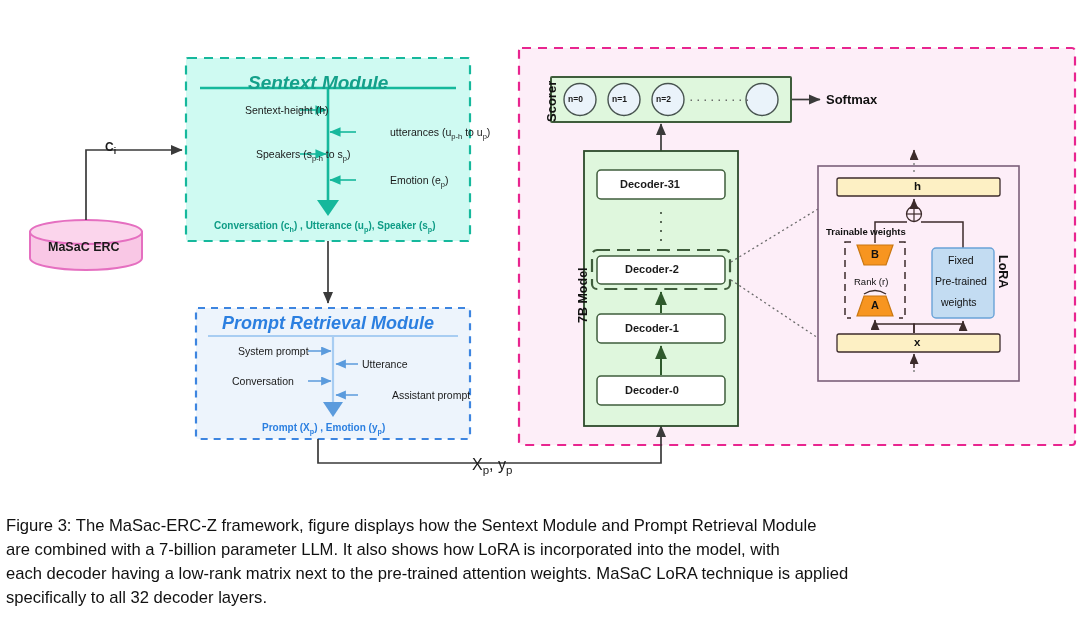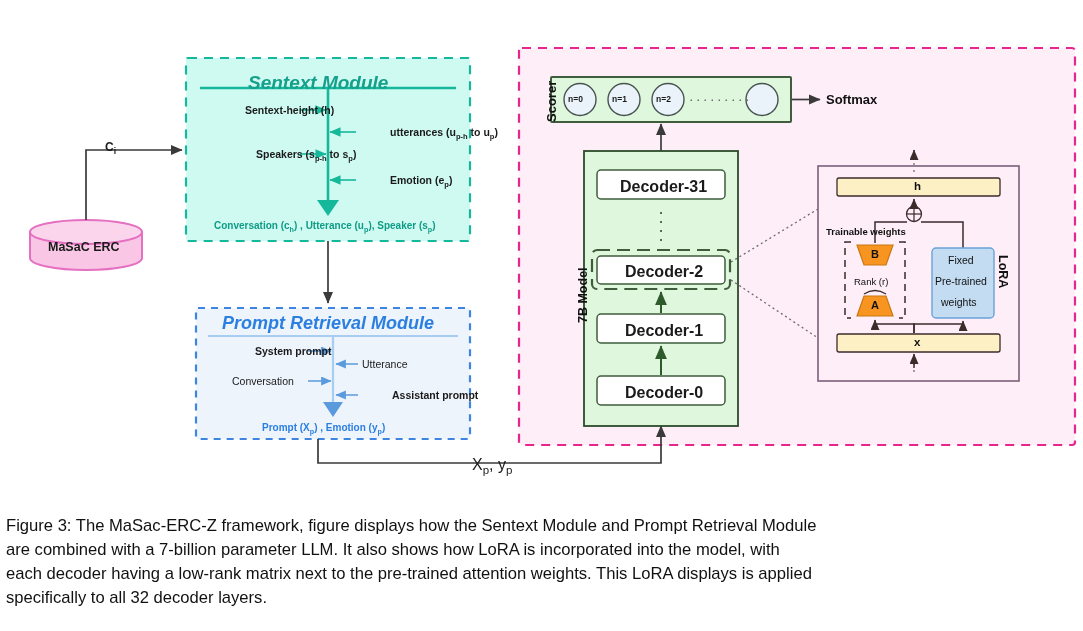--- a/index.html
+++ b/index.html
@@ -17,25 +17,25 @@
   
   .lbl { position:absolute; white-space:nowrap; }
   .b   { font-weight:bold; }
 
   .teal-title {
     color:#14a08a; font-style:italic; font-weight:bold; font-size:19px;margin-top:8px;
   }
   .blue-title {
     color:#2b7fe0; font-style:italic; font-weight:bold; font-size:18px;
   }
-  .dark-sm { color:#1a1a1a; font-weight:bold; font-size:10.5px;padding-left:30px; }
+  .dark-sm { color:#1a1a1a; font-weight:normal; font-size:10.5px;padding-left:30px; }
   .dark-sm-n { color:#1a1a1a; font-weight:normal; font-size:10.5px; }
   .teal-sm { color:#0f9c86; font-weight:bold; font-size:10px; }
   .blue-sm { color:#2b7fe0; font-weight:bold; font-size:10px; }
-  .dec-lbl { color:#1a1a1a; font-weight:bold; font-size:16px; }
+  .dec-lbl { color:#1a1a1a; font-weight:bold; font-size:11px; }
   .ncirc { color:#1a1a1a; font-weight:bold; font-size:8.5px; }
   .rot-l {           
     transform:rotate(-90deg); transform-origin:0 0;
   }
   .rot-r {           
     transform:rotate(90deg); transform-origin:0 0;
   }
   sub { font-size:0.72em; }
 
   
@@ -175,21 +175,21 @@
   <div class="lbl" style="left:105px; top:140px; font-size:12px; font-weight:bold; color:#1a1a1a;">C<sub>i</sub></div>
 
   <div class="lbl teal-title" style="left:248px; top:64px;">Sentext Module</div>
   <div class="lbl dark-sm" style="left:215px; top:104px;">Sentext-height (h)</div>
   <div class="lbl dark-sm" style="left:360px; top:126px;">utterances (u<sub>p-h</sub> to u<sub>p</sub>)</div>
   <div class="lbl dark-sm" style="left:226px; top:148px;">Speakers (s<sub>p-h</sub> to s<sub>p</sub>)</div>
   <div class="lbl dark-sm" style="left:360px; top:174px;">Emotion (e<sub>p</sub>)</div>
   <div class="lbl teal-sm" style="left:214px; top:220px;">Conversation (c<sub>h</sub>) , Utterance (u<sub>p</sub>), Speaker (s<sub>p</sub>)</div>
 
   <div class="lbl blue-title" style="left:222px; top:313px;">Prompt Retrieval Module</div>
-  <div class="lbl dark-sm" style="left:225px; top:345px;">System prompt</div>
+  <div class="lbl dark-sm" style="left:208px; top:345px;">System prompt</div>
   <div class="lbl dark-sm-n" style="left:362px; top:358px;">Utterance</div>
   <div class="lbl dark-sm-n" style="left:232px; top:375px;">Conversation</div>
   <div class="lbl dark-sm" style="left:362px; top:389px;">Assistant prompt</div>
   <div class="lbl blue-sm" style="left:262px; top:422px;">Prompt (X<sub>p</sub>) , Emotion (y<sub>p</sub>)</div>
 
   <div class="lbl" style="left:472px; top:456px; font-size:16px; color:#1a1a1a;">X<sub>p</sub>, y<sub>p</sub></div>
 
   <div class="lbl b rot-l" style="left:544px; top:122px; font-size:13px; color:#111;">Scorer</div>
   <div class="lbl ncirc" style="left:568px; top:94px;">n=0</div>
   <div class="lbl ncirc" style="left:612px; top:94px;">n=1</div>
@@ -212,15 +212,15 @@
   <div class="lbl b" style="left:871px; top:299px; font-size:11px; color:#111;">A</div>
   <div class="lbl" style="left:854px; top:276px; font-size:9.5px; color:#111;">Rank (r)</div>
   <div class="lbl" style="left:948px; top:254px; font-size:10.5px; color:#111;">Fixed</div>
   <div class="lbl" style="left:935px; top:275px; font-size:10.5px; color:#111;">Pre-trained</div>
   <div class="lbl" style="left:941px; top:296px; font-size:10.5px; color:#111;">weights</div>
 </div>
 
 <div id="caption">
   <span class="ln">Figure 3: The MaSac-ERC-Z framework, figure displays how the Sentext Module and Prompt Retrieval Module</span>
   <span class="ln">are combined with a 7-billion parameter LLM. It also shows how LoRA is incorporated into the model, with</span>
-  <span class="ln">each decoder having a low-rank matrix next to the pre-trained attention weights. This LoRA displays is applied</span>
+  <span class="ln">each decoder having a low-rank matrix next to the pre-trained attention weights. MaSaC LoRA technique is applied</span>
   <span class="ln">specifically to all 32 decoder layers.</span>
 </div>
 
 </body></html>

